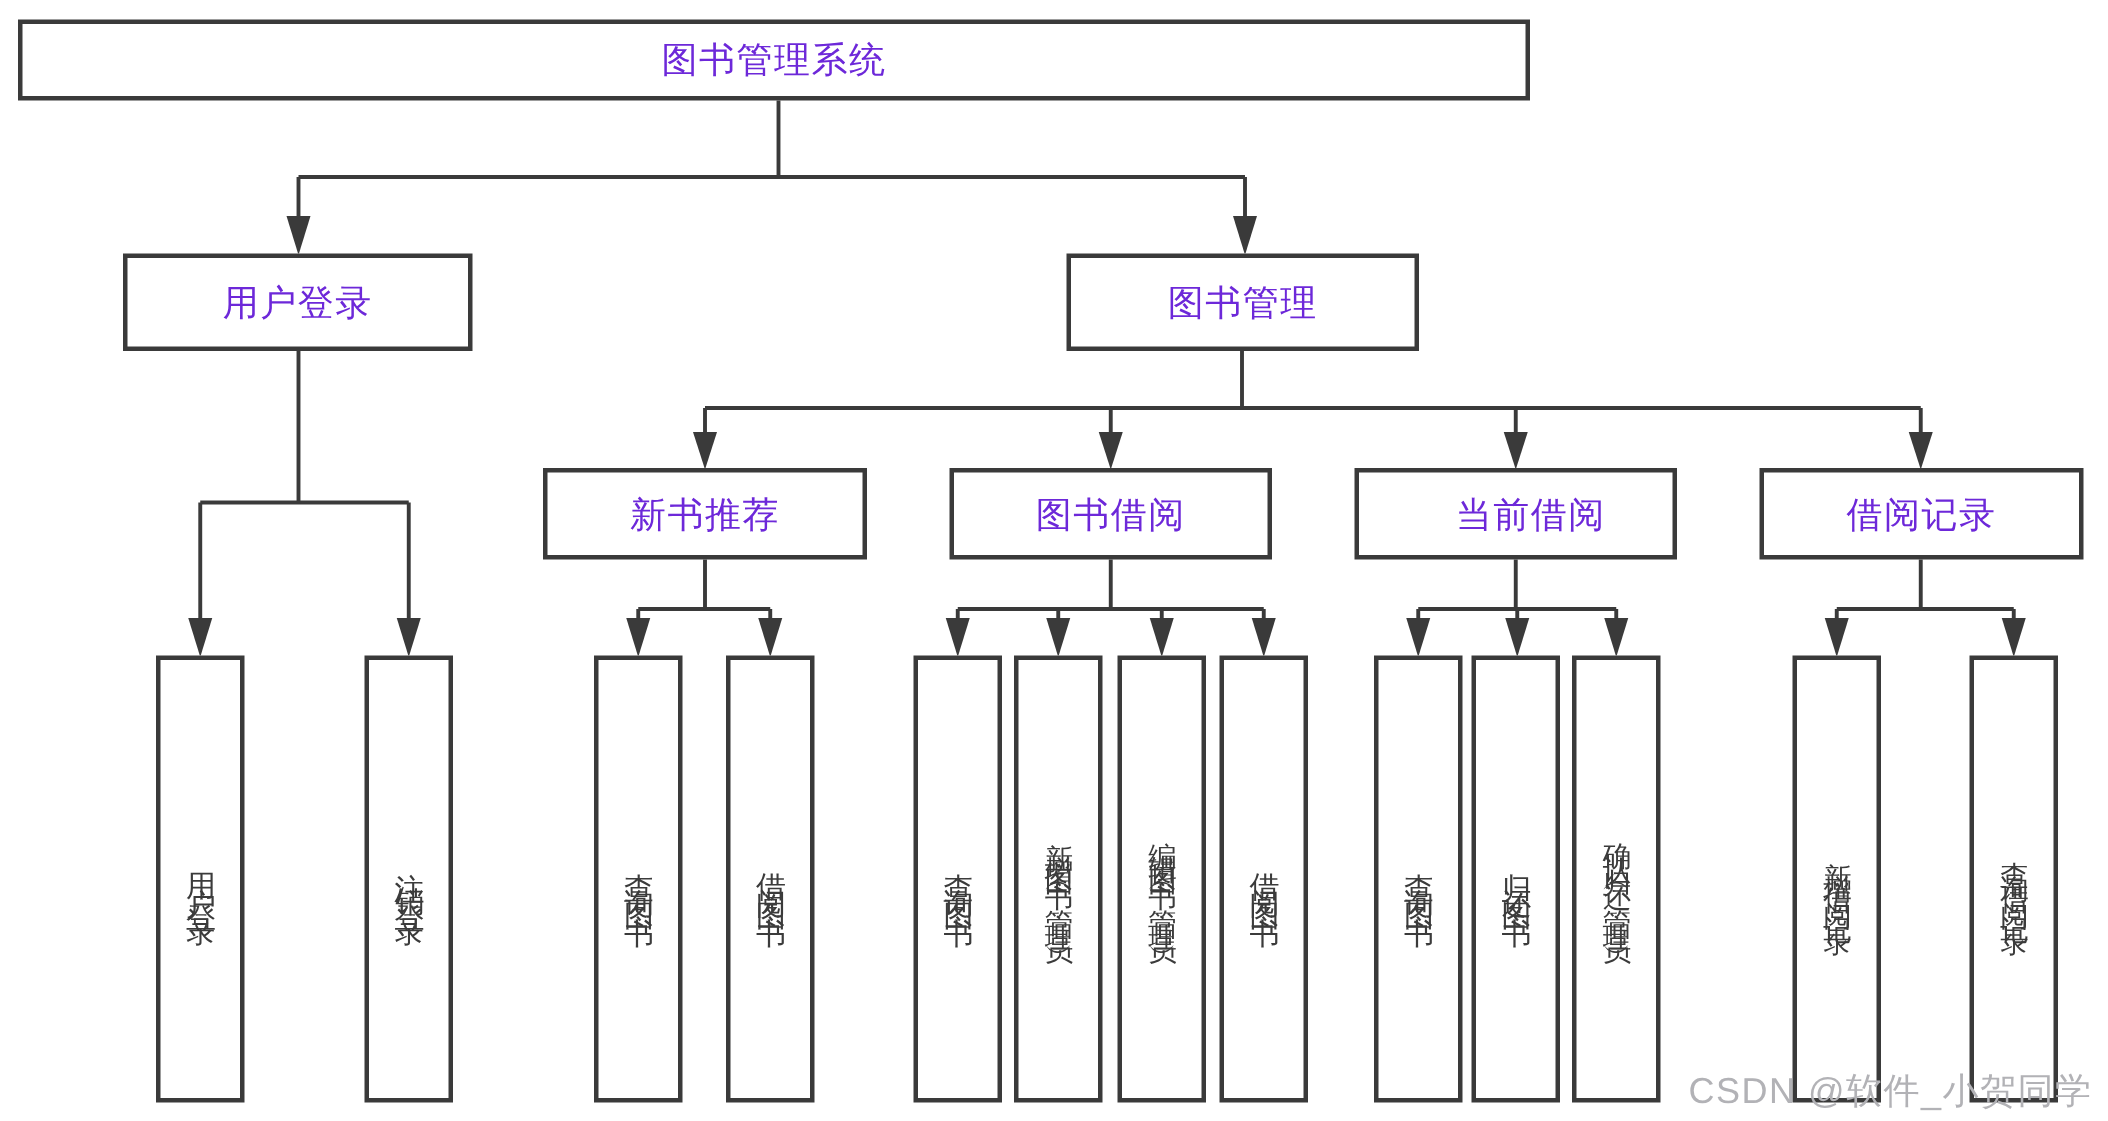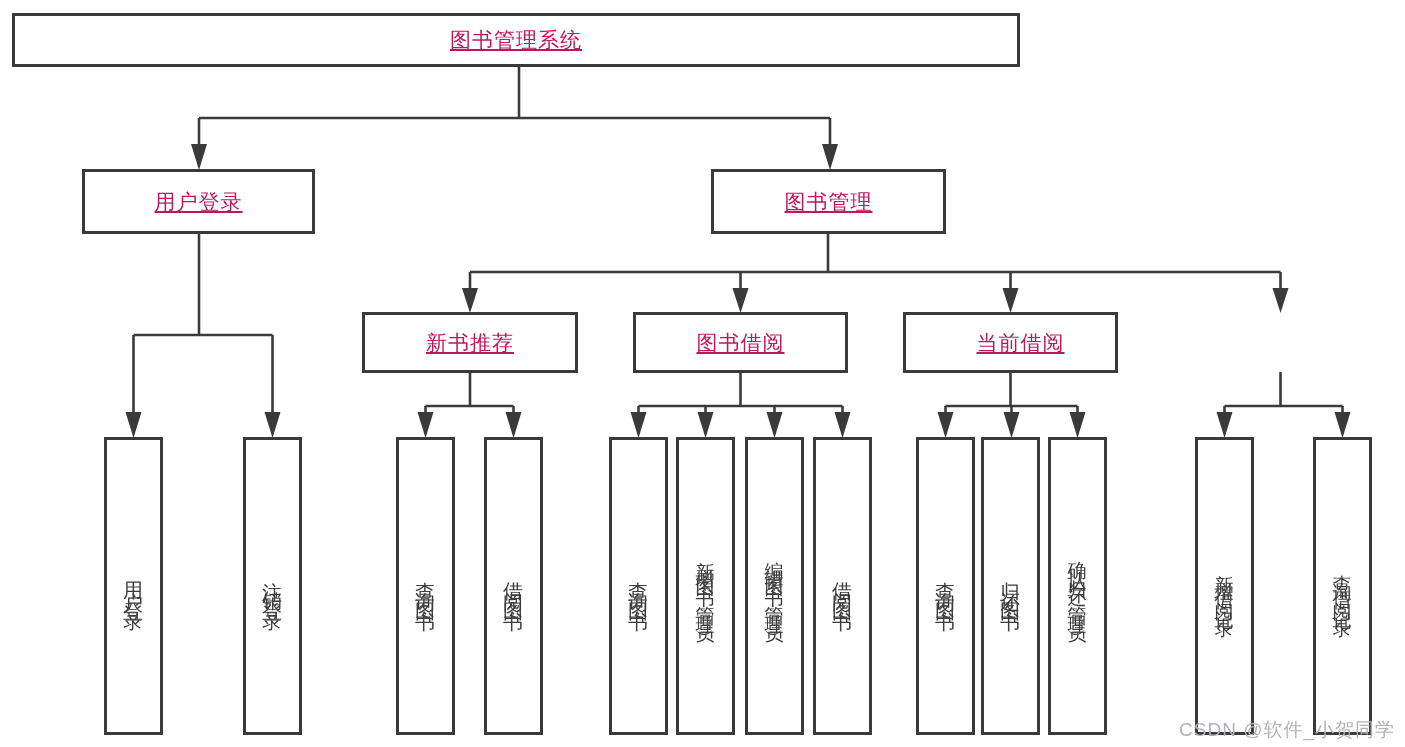--- a/index.html
+++ b/index.html
@@ -10,25 +10,24 @@
     font-family:"Liberation Sans", sans-serif;
     overflow:hidden;
   }
   #wires { position:absolute; left:0; top:0; width:1405px; height:747px; }
   .node {
     position:absolute;
     background:#ffffff;
     border:3px solid #3a3a3a;
     box-sizing:border-box;
     display:flex; align-items:center; justify-content:center;
-    color:#be185d;
-    font-size:21px;
+    color:#6d28d9;
+    font-size:24px;
     letter-spacing:1px;
     z-index:2;
-    text-decoration:underline;
   }
   .leaf {
     position:absolute;
     top:437px; height:298px; width:59px;
     background:#ffffff;
     border:3px solid #3a3a3a;
     box-sizing:border-box;
     display:flex; align-items:center; justify-content:center;
     z-index:2;
   }
@@ -38,21 +37,21 @@
     font-size:20px;
     color:#3b3b3b;
     letter-spacing:10px;
     line-height:1;
     white-space:nowrap;
   }
   .leaf.long .vtext { letter-spacing:9px; font-size:19px; }
   #watermark {
     position:absolute;
     right:10px; bottom:4px;
-    font-size:19px;
+    font-size:24px;
     letter-spacing:1px;
     z-index:3;
     color:#b2b2b6;
   }
 </style>
 </head>
 <body>
 
 <div id="canvas">
 
@@ -138,20 +137,23 @@
 
   <div class="node" style="left:711px; top:169px; width:235px; height:65px;">
     <span>图书管理</span>
   </div>
   <div class="node" style="left:633px; top:312px; width:215px; height:61px;">
     <span>图书借阅</span>
   </div>
   <div class="node" style="left:903px; top:312px; width:215px; height:61px;padding-left:20px;">
     <span>当前借阅</span>
   </div>
+  <div class="node" style="left:1173px; top:312px; width:216px; height:61px;">
+    <span>借阅记录</span>
+  </div>
 
   <div class="leaf" style="left:104px;">
     <span class="vtext">用户登录</span>
   </div>
   <div class="leaf" style="left:243px;">
     <span class="vtext">注销登录</span>
   </div>
   <div class="leaf" style="left:396px;">
     <span class="vtext">查询图书</span>
   </div>

